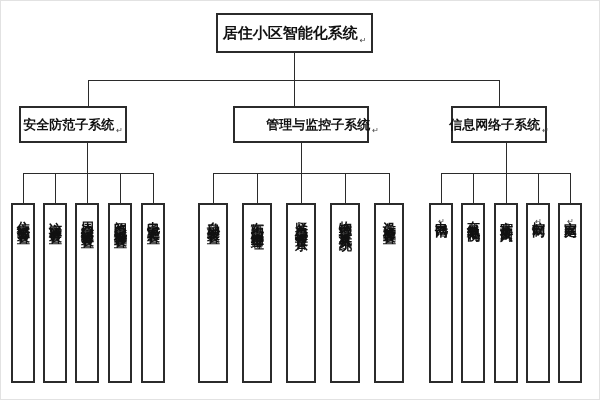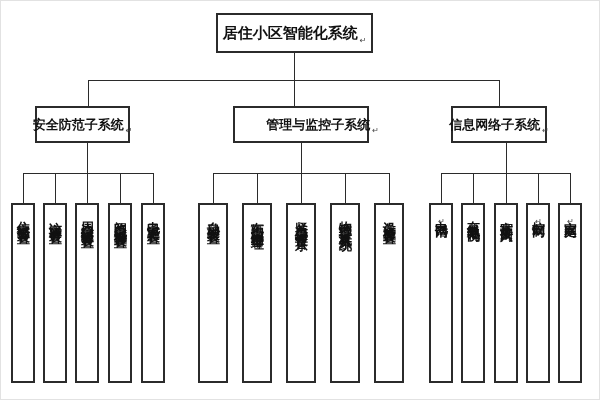--- a/index.html
+++ b/index.html
@@ -31,21 +31,21 @@
     text-align: right;
   }
   .hbox {
     display: flex;
     align-items: center;
     justify-content: center;
     white-space: nowrap;
   }
   .root-box  { left: 215px; top: 12px;  width: 157px; height: 40px; font-size: 15px; }
   .branch-box { top: 105px; height: 37px; font-size: 13px; }
-  .b0 { left: 34px;  width: 95px; }
+  .b0 { left: 18px;  width: 108px; }
   .b1 { left: 232px; width: 136px; padding-left: 43px; }
   .b2 { left: 450px; width: 96px; }
   .vbox {
     top: 202px; height: 180px;
     writing-mode: vertical-rl;
     text-orientation: upright;
     padding-top: 6px;
     font-size: 13px;
     letter-spacing: 2px;
     text-align: left;

